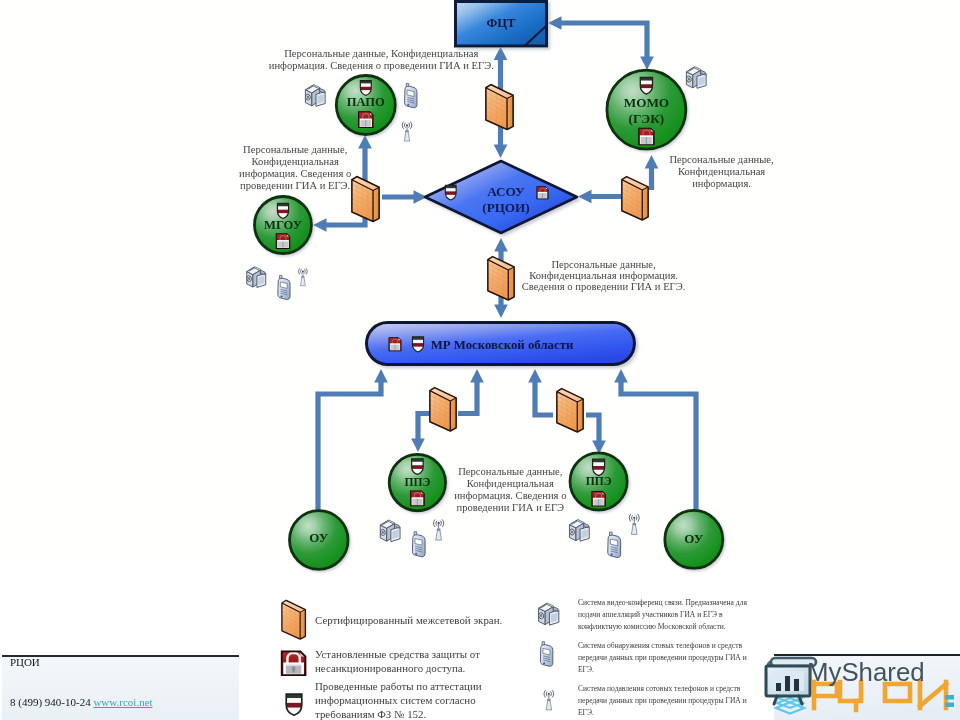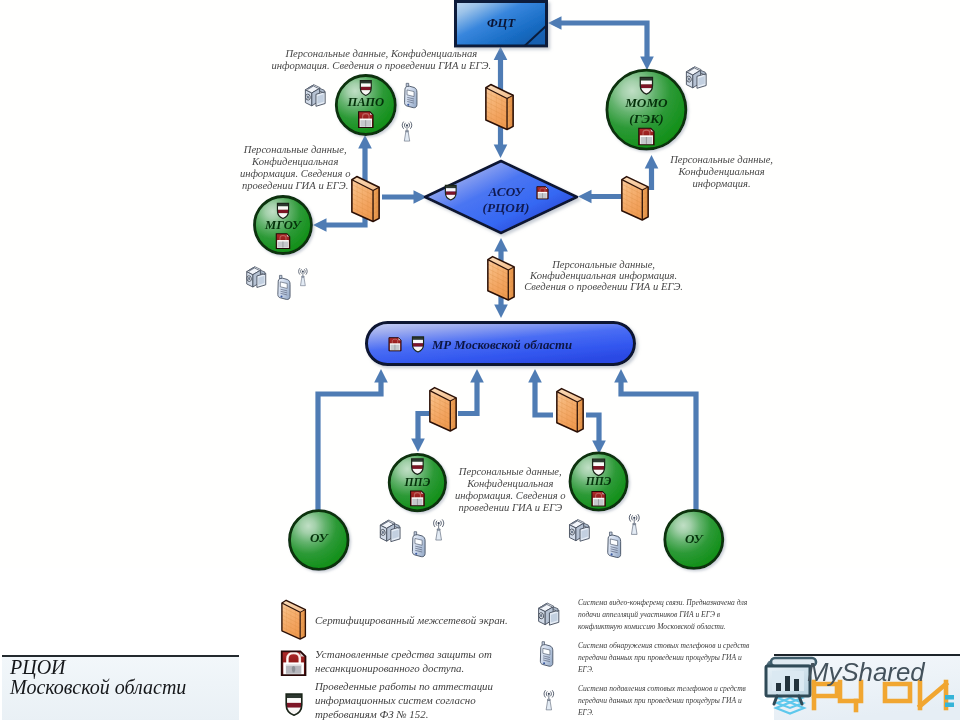--- a/index.html
+++ b/index.html
@@ -1,28 +1,28 @@
 <!DOCTYPE html>
 <html><head>
 <meta charset="utf-8">
 <title>RCOI diagram</title>
 <style>
   html,body{margin:0;padding:0;}
   body{width:960px;height:720px;background:#ffffff;overflow:hidden;
        font-family:"Liberation Serif",serif;}
-  #stage{position:relative;width:960px;height:568px;background:#fffffe;font-style:italic;}
+  #stage{position:relative;width:960px;height:568px;background:#fffffe;}
   svg#diagram{position:absolute;left:0;top:0;}
   .ann{font-family:"Liberation Serif",serif;fill:#474747;}
   .nodelbl{font-family:"Liberation Serif",serif;font-weight:bold;}
   .leg{font-family:"Liberation Serif",serif;fill:#3e3e3e;}
   .legsm{font-family:"Liberation Serif",serif;fill:#3a3a3a;}
   #footer{position:absolute;left:2px;top:655px;width:237px;height:65px;
           background:linear-gradient(180deg,#f2f7fa 0%,#eef4f8 40%,#e9f0f5 100%);
           border-top:2px solid #232a2e;}
-  #footer .ln{font-family:"Liberation Serif",serif;font-size:20px;color:#15171a;
+  #footer .ln{font-family:"Liberation Serif",serif;font-size:11px;color:#15171a;
           position:absolute;left:8px;white-space:nowrap;}
   #footer a{color:#3ba3b0;text-decoration:underline;}
   #wm{position:absolute;left:735px;top:645px;width:225px;height:75px;overflow:hidden;text-align:right;}
 </style>
 </head>
 <body>
 
 <div id="stage">
 
 <svg id="diagram" width="960" height="720" viewBox="0 0 960 720">
@@ -399,21 +399,21 @@
 <text class="legsm" x="578" y="671.5" font-size="7.55">ЕГЭ.</text>
 <use href="#symAntenna" x="542.8" y="684" width="12.1" height="32.4"></use>
 <text class="legsm" x="578" y="690.5" font-size="7.55">Система подавления сотовых телефонов и средств</text>
 <text class="legsm" x="578" y="702.5" font-size="7.55">передачи данных при проведении процедуры ГИА и</text>
 <text class="legsm" x="578" y="714.5" font-size="7.55">ЕГЭ.</text>
 </g>
 </svg>
 
 <div id="footer">
   <div class="ln" style="top:-1px;">РЦОИ</div>
-  <div class="ln" style="top:19px;">Московской области</div>
+  <div class="ln" style="top:39px;"><span>8 (499) 940-10-24</span> <a href="#">www.rcoi.net</a></div>
 </div>
 
 <div id="wm">
   <svg width="225" height="75" viewBox="0 0 225 75">
     <defs>
       <linearGradient id="wmbg" x1="0" y1="0" x2="0.3" y2="1">
         <stop offset="0" stop-color="#f3f7fb"></stop>
             <stop offset="0.5" stop-color="#edf3f8"></stop>
         <stop offset="1" stop-color="#e6eef5"></stop>
       </linearGradient>

